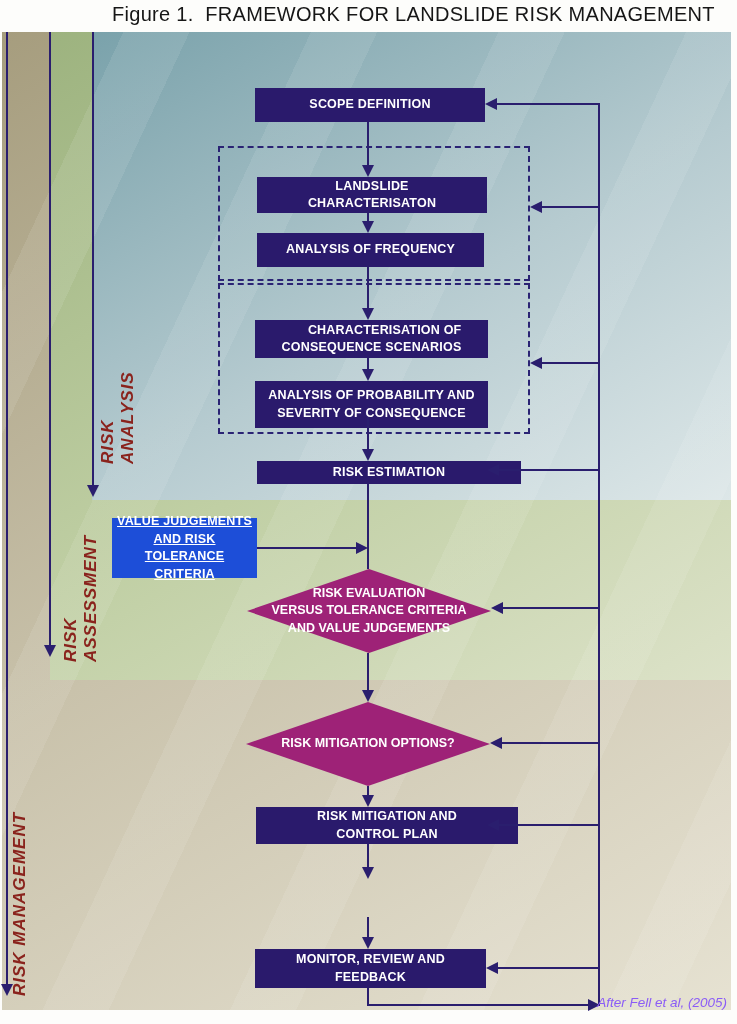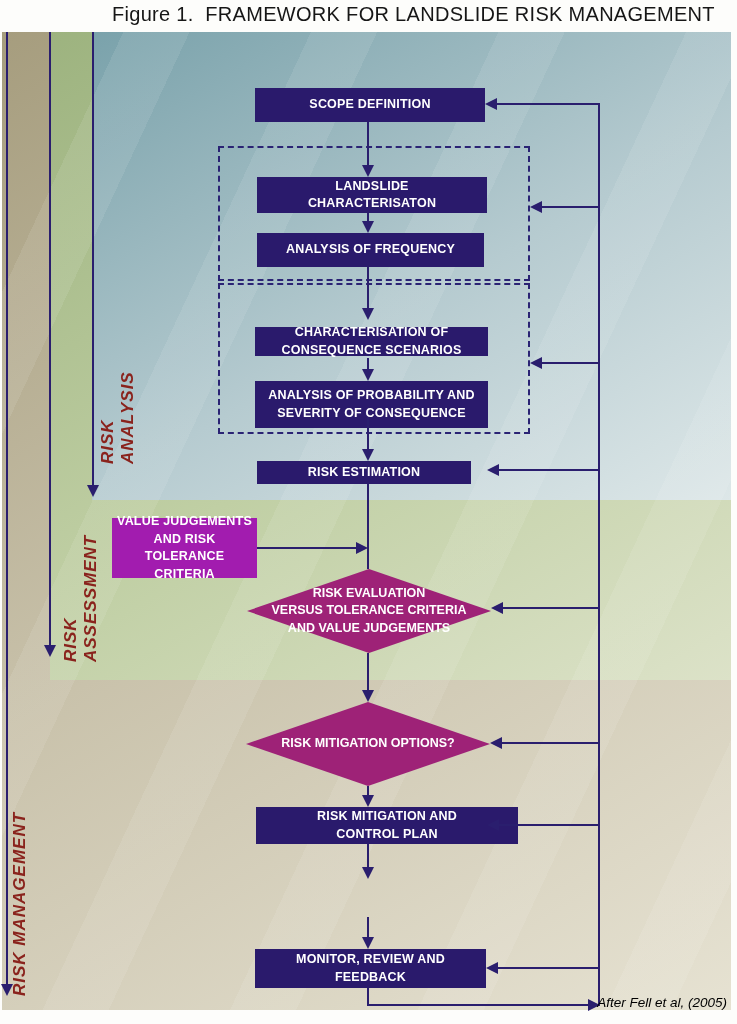--- a/index.html
+++ b/index.html
@@ -19,34 +19,34 @@
        background:repeating-linear-gradient(115deg,rgba(255,255,255,0) 0 110px,rgba(255,255,255,.09) 110px 170px);}
   .vline,.hline{position:absolute;background:#2a1e6e;}
   .vline{width:2px;} .hline{height:2px;}
   .arr{position:absolute;width:0;height:0;}
   .arr-down{border-left:6px solid transparent;border-right:6px solid transparent;border-top:12px solid #2a1e6e;}
   .arr-left{border-top:6px solid transparent;border-bottom:6px solid transparent;border-right:12px solid #2a1e6e;}
   .arr-right{border-top:6px solid transparent;border-bottom:6px solid transparent;border-left:12px solid #2a1e6e;}
   .node{position:absolute;background:#2a1a6c;color:#fff;font-weight:bold;font-size:12.5px;
        line-height:1.4;display:flex;align-items:center;justify-content:center;text-align:center;
        white-space:pre-line;letter-spacing:.2px;}
-  .node.maroon{background:#a21caf;}
+  .node.maroon{background:#1d4ed8;text-decoration:underline;}
   .dwrap{position:absolute;}
   .dshape{position:absolute;left:0;top:0;width:100%;height:100%;background:#9e2277;
        clip-path:polygon(50% 0,100% 50%,50% 100%,0 50%);}
   .dtext{position:absolute;left:-20px;right:-20px;top:0;height:100%;color:#fff;font-weight:bold;
        font-size:12.5px;line-height:1.4;display:flex;align-items:center;justify-content:center;
        text-align:center;white-space:pre-line;}
   .dashed-box{position:absolute;border:2px dashed #2a2374;}
   .group-label{position:absolute;color:#232070;font-weight:bold;font-style:italic;font-size:15px;
        text-align:right;white-space:pre-line;line-height:1.2;letter-spacing:.3px;}
   .side-label{position:absolute;writing-mode:vertical-rl;transform:rotate(180deg);
        color:#8a231d;font-weight:bold;font-style:italic;font-size:17px;letter-spacing:1px;
        display:flex;align-items:center;justify-content:center;}
-  .attribution{position:absolute;right:4px;top:963px;font-style:italic;font-size:13.5px;color:#000000;}
+  .attribution{position:absolute;right:4px;top:963px;font-style:italic;font-size:13.5px;color:#8b5cf6;}
 </style>
 </head>
 <body>
 
 <div class="page-title">Figure 1.  FRAMEWORK FOR LANDSLIDE RISK MANAGEMENT</div>
 
 <div class="diagram">
 
   <div class="bg bg-tan"></div>
   <div class="bg bg-green"></div>
@@ -66,25 +66,25 @@
 
   <div class="dashed-box" style="left:216px;top:114px;width:308px;height:131px;"></div>
   <div class="dashed-box" style="left:216px;top:251px;width:308px;height:147px;"></div>
 
   <div class="vline" style="left:596px;top:71px;height:903px;"></div>
 
   <div class="node" style="left:253px;top:56px;width:230px;height:34px;">SCOPE DEFINITION</div>
   <div class="node" style="left:255px;top:145px;width:230px;height:36px;">LANDSLIDE
 CHARACTERISATON</div>
   <div class="node" style="left:255px;top:201px;width:227px;height:34px;">ANALYSIS OF FREQUENCY</div>
-  <div class="node" style="left:253px;top:295px;width:233px;height:29px;">CHARACTERISATION OF
+  <div class="node" style="left:253px;top:288px;width:233px;height:38px;text-align:right;">CHARACTERISATION OF
 CONSEQUENCE SCENARIOS</div>
   <div class="node" style="left:253px;top:349px;width:233px;height:47px;">ANALYSIS OF PROBABILITY AND
 SEVERITY OF CONSEQUENCE</div>
-  <div class="node" style="left:255px;top:429px;width:214px;height:23px;">RISK ESTIMATION</div>
+  <div class="node" style="left:255px;top:429px;width:264px;height:23px;">RISK ESTIMATION</div>
   <div class="node maroon" style="left:110px;top:486px;width:145px;height:60px;">VALUE JUDGEMENTS
 AND RISK TOLERANCE
 CRITERIA</div>
   <div class="node" style="left:254px;top:775px;width:262px;height:37px;">RISK MITIGATION AND
 CONTROL PLAN</div>
   <div class="node" style="left:253px;top:917px;width:231px;height:39px;">MONITOR, REVIEW AND
 FEEDBACK</div>
 
   <div class="dwrap" style="left:245px;top:537px;width:244px;height:84px;">
     <div class="dshape"></div>

